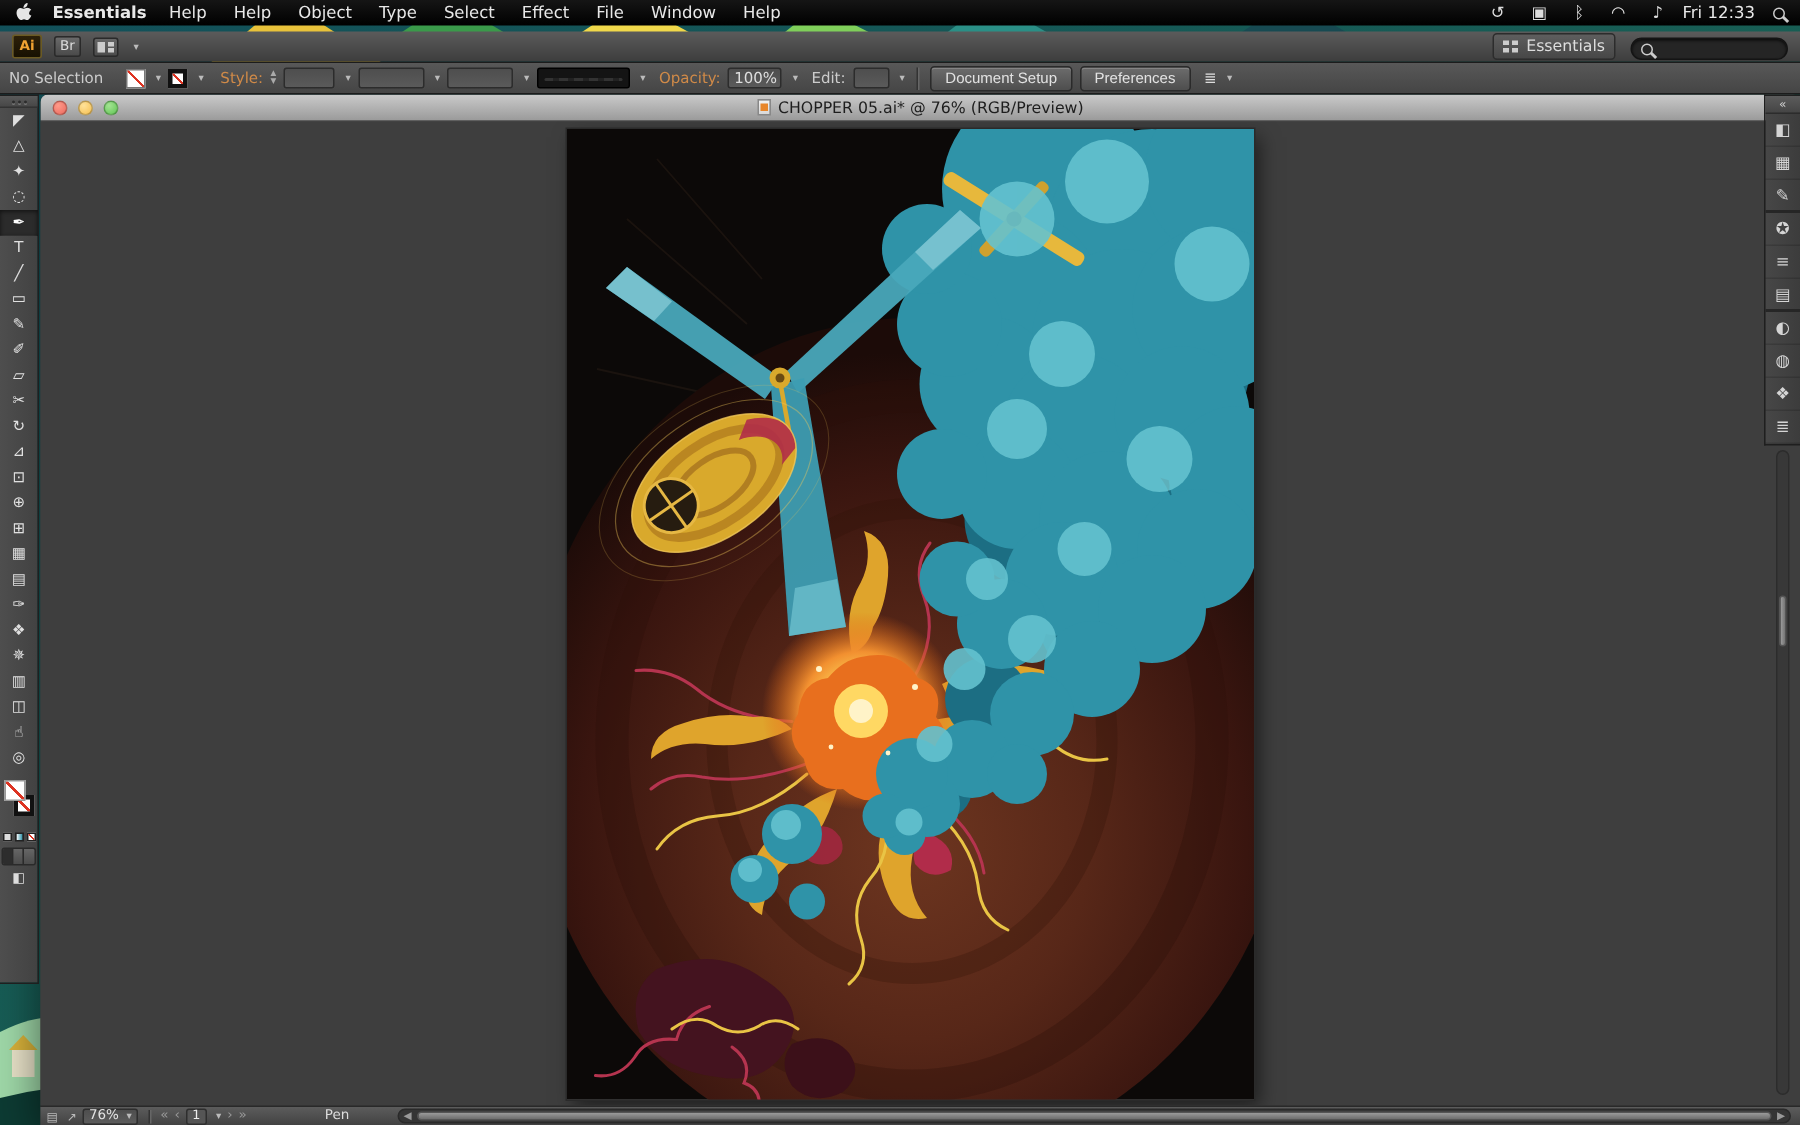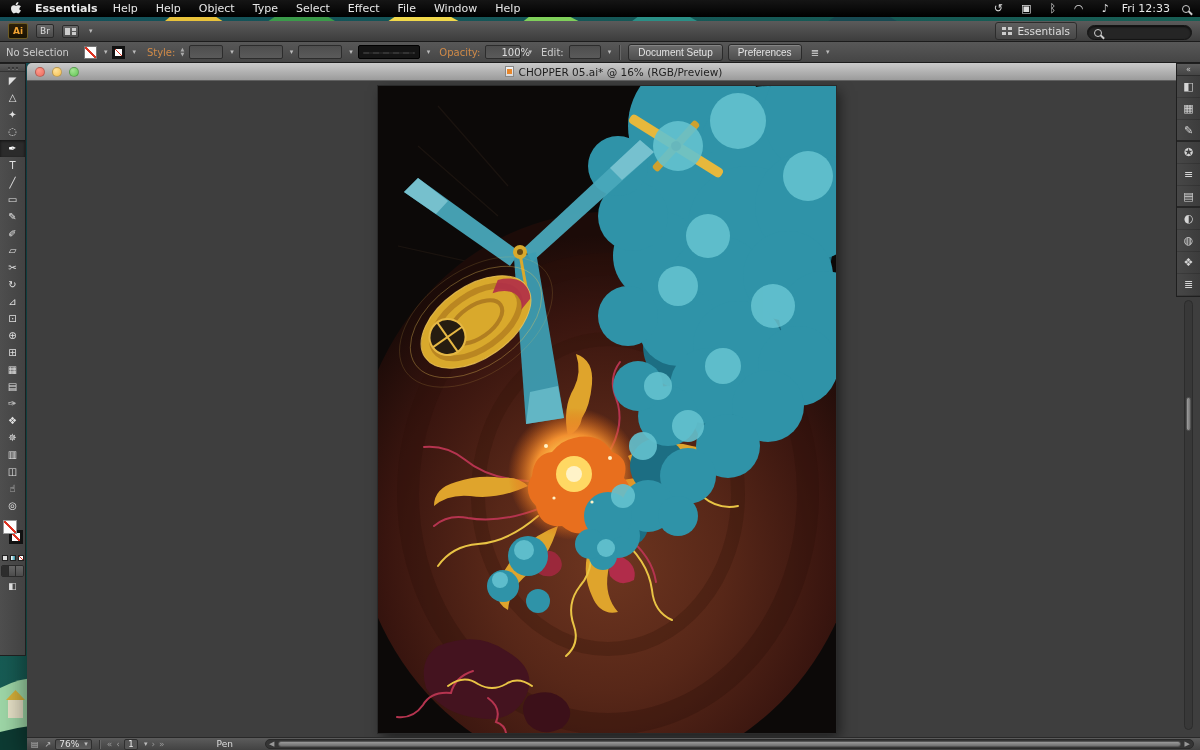--- a/index.html
+++ b/index.html
@@ -48,21 +48,21 @@
   .controlbar { position:absolute; top:42px; left:0; width:100%; height:21px; z-index:40;
     background:linear-gradient(#585858,#454545); border-bottom:1px solid #1c1c1c;
     display:flex; align-items:center; padding:0 6px; gap:5px; color:#ccc; font-size:10px; }
   .cswatch { width:13px; height:13px; background:#fff; border:1px solid #777; position:relative; }
   .cswatch::after { content:''; position:absolute; inset:0;
     background:linear-gradient(45deg,transparent 44%,#d32 44%,#d32 56%,transparent 56%); }
   .cswatch.stroke { border:3px solid #111; background:#fff; }
   .orange-label { color:#d08a48; }
   .stepper { display:inline-flex; flex-direction:column; font-size:5px; line-height:5px; color:#aaa; letter-spacing:0; }
   .field { height:14px; background:linear-gradient(#4e4e4e,#5a5a5a); border:1px solid #2c2c2c; border-radius:2px;
-    display:inline-flex; align-items:center; padding:0 15px; color:#ddd; }
+    display:inline-flex; align-items:center; padding:0 3px; color:#ddd; }
   .field.dim { color:#888; }
   .brushbox { width:62px; height:14px; background:#141414; border:1px solid #000; border-radius:2px; position:relative; overflow:hidden; }
   .brushbox::after { content:''; position:absolute; left:4px; right:4px; top:6px; height:2px;
     background:repeating-linear-gradient(90deg,#333 0 6px,#222 6px 10px); border-radius:2px; }
   .sep { width:1px; height:15px; background:#333; box-shadow:1px 0 0 #666; margin:0 3px; }
   .cbtn { padding:2px 9px; background:linear-gradient(#6c6c6c,#4e4e4e); border:1px solid #2a2a2a; border-radius:3px;
     color:#e2e2e2; font-size:10px; box-shadow:inset 0 1px 0 rgba(255,255,255,.18); white-space:nowrap; }
 
   
   .docwin { position:absolute; left:27px; top:63px; width:1173px; height:687px; z-index:10;
@@ -239,21 +239,21 @@
 </div>
 
 <div class="docwin">
   <div class="titlebar">
     <div class="lights">
       <span class="light close"></span>
       <span class="light min"></span>
       <span class="light max"></span>
     </div>
     <span class="doc-icon"></span>
-    <span>CHOPPER 05.ai* @ 16% (RGB/Preview)</span>
+    <span>CHOPPER 05.ai* @ 76% (RGB/Preview)</span>
   </div>
 
   <div class="canvasarea">
     <div class="artwork-wrap">
       
       <svg width="458" height="647" viewBox="0 0 458 647">
         <defs>
           <radialGradient id="ground" cx="0.5" cy="0.62" r="0.58">
             <stop offset="0" stop-color="#6e3620"></stop>
               <stop offset="0.4" stop-color="#572718"></stop>

